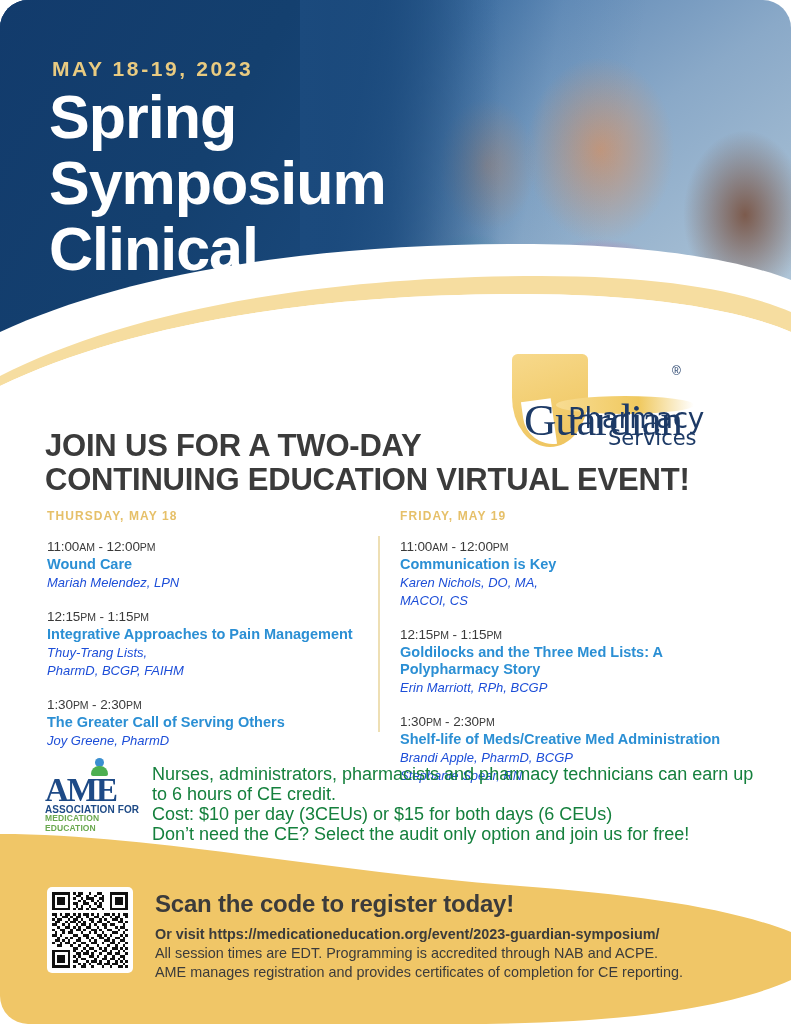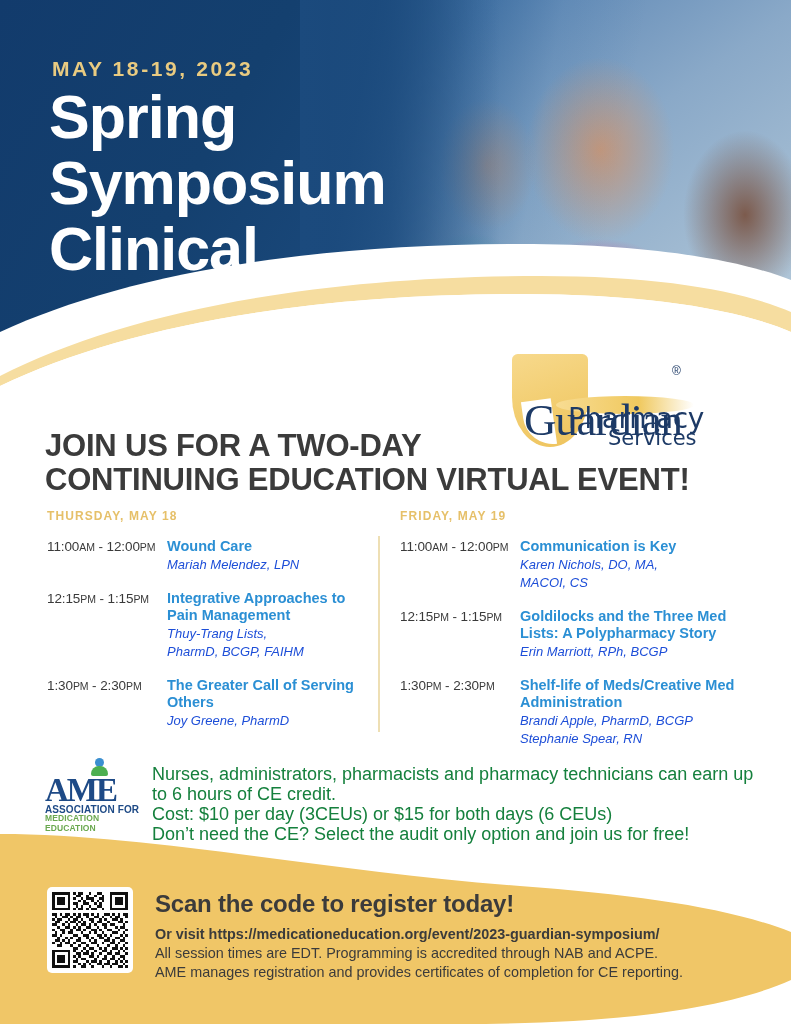--- a/index.html
+++ b/index.html
@@ -1,17 +1,17 @@
 <!DOCTYPE html>
 <html><head>
 <meta charset="utf-8">
 <style>
   html,body{margin:0;padding:0;background:#fff;}
   body{width:791px;height:1024px;overflow:hidden;font-family:"Liberation Sans",sans-serif;}
-  .flyer{position:relative;width:791px;height:1024px;background:#ffffff;overflow:hidden;}
+  .flyer{position:relative;width:791px;height:1024px;background:#ffffff;overflow:hidden;border-radius:28px;}
 
   
   .hero{position:absolute;left:0;top:0;width:791px;height:360px;overflow:hidden;}
   .hero-photo{position:absolute;left:0;top:0;width:791px;height:360px;
     background:
       radial-gradient(ellipse 120px 150px at 600px 150px, rgba(198,150,120,.95) 0%, rgba(160,110,85,0) 62%),
       radial-gradient(ellipse 95px 130px at 745px 215px, rgba(120,80,62,.9) 0%, rgba(120,80,62,0) 65%),
       radial-gradient(ellipse 70px 95px at 487px 165px, rgba(188,150,128,.75) 0%, rgba(188,150,128,0) 70%),
       radial-gradient(ellipse 120px 85px at 600px 300px, rgba(226,36,110,.92) 0%, rgba(226,36,110,0) 72%),
       radial-gradient(ellipse 95px 80px at 752px 330px, rgba(25,185,172,.88) 0%, rgba(25,185,172,0) 72%),
@@ -51,21 +51,21 @@
   .headline{position:absolute;left:45px;top:429px;width:690px;color:#3b3b3b;
     font-size:31px;line-height:34px;font-weight:700;letter-spacing:-.2px;}
 
   
   .day-col{position:absolute;top:509px;}
   .col-thu{left:47px;width:320px;}
   .col-fri{left:400px;width:360px;}
   .day-head{color:#e6c069;font-size:12px;font-weight:700;letter-spacing:1.1px;margin-bottom:15px;}
   .divider{position:absolute;left:378px;top:536px;width:2px;height:196px;background:#eedfb4;}
 
-  .session{display:flex;margin-bottom:17px;}
+  .session{display:flex;margin-bottom:17px;flex-direction:column;}
   .sess-time{flex:0 0 auto;width:120px;color:#3a3a3a;font-size:13.5px;line-height:18px;font-weight:400;letter-spacing:-.1px;}
   .sess-time .mer{font-size:10.5px;}
   .sess-body{flex:1 1 auto;}
   .sess-title{color:#2b8fd4;font-size:14.5px;line-height:17px;font-weight:700;}
   .sess-pres{color:#1d4ed8;font-size:13px;line-height:16px;margin-top:2px;font-style:italic;}
 
   
   .ame{position:absolute;left:45px;top:760px;width:100px;height:60px;text-align:left;}
   .ame-fig{position:absolute;left:46px;top:-2px;width:16px;height:17px;}
   .ame-head{position:absolute;left:4px;top:0;width:9px;height:9px;border-radius:50%;background:#3b8fd0;}

